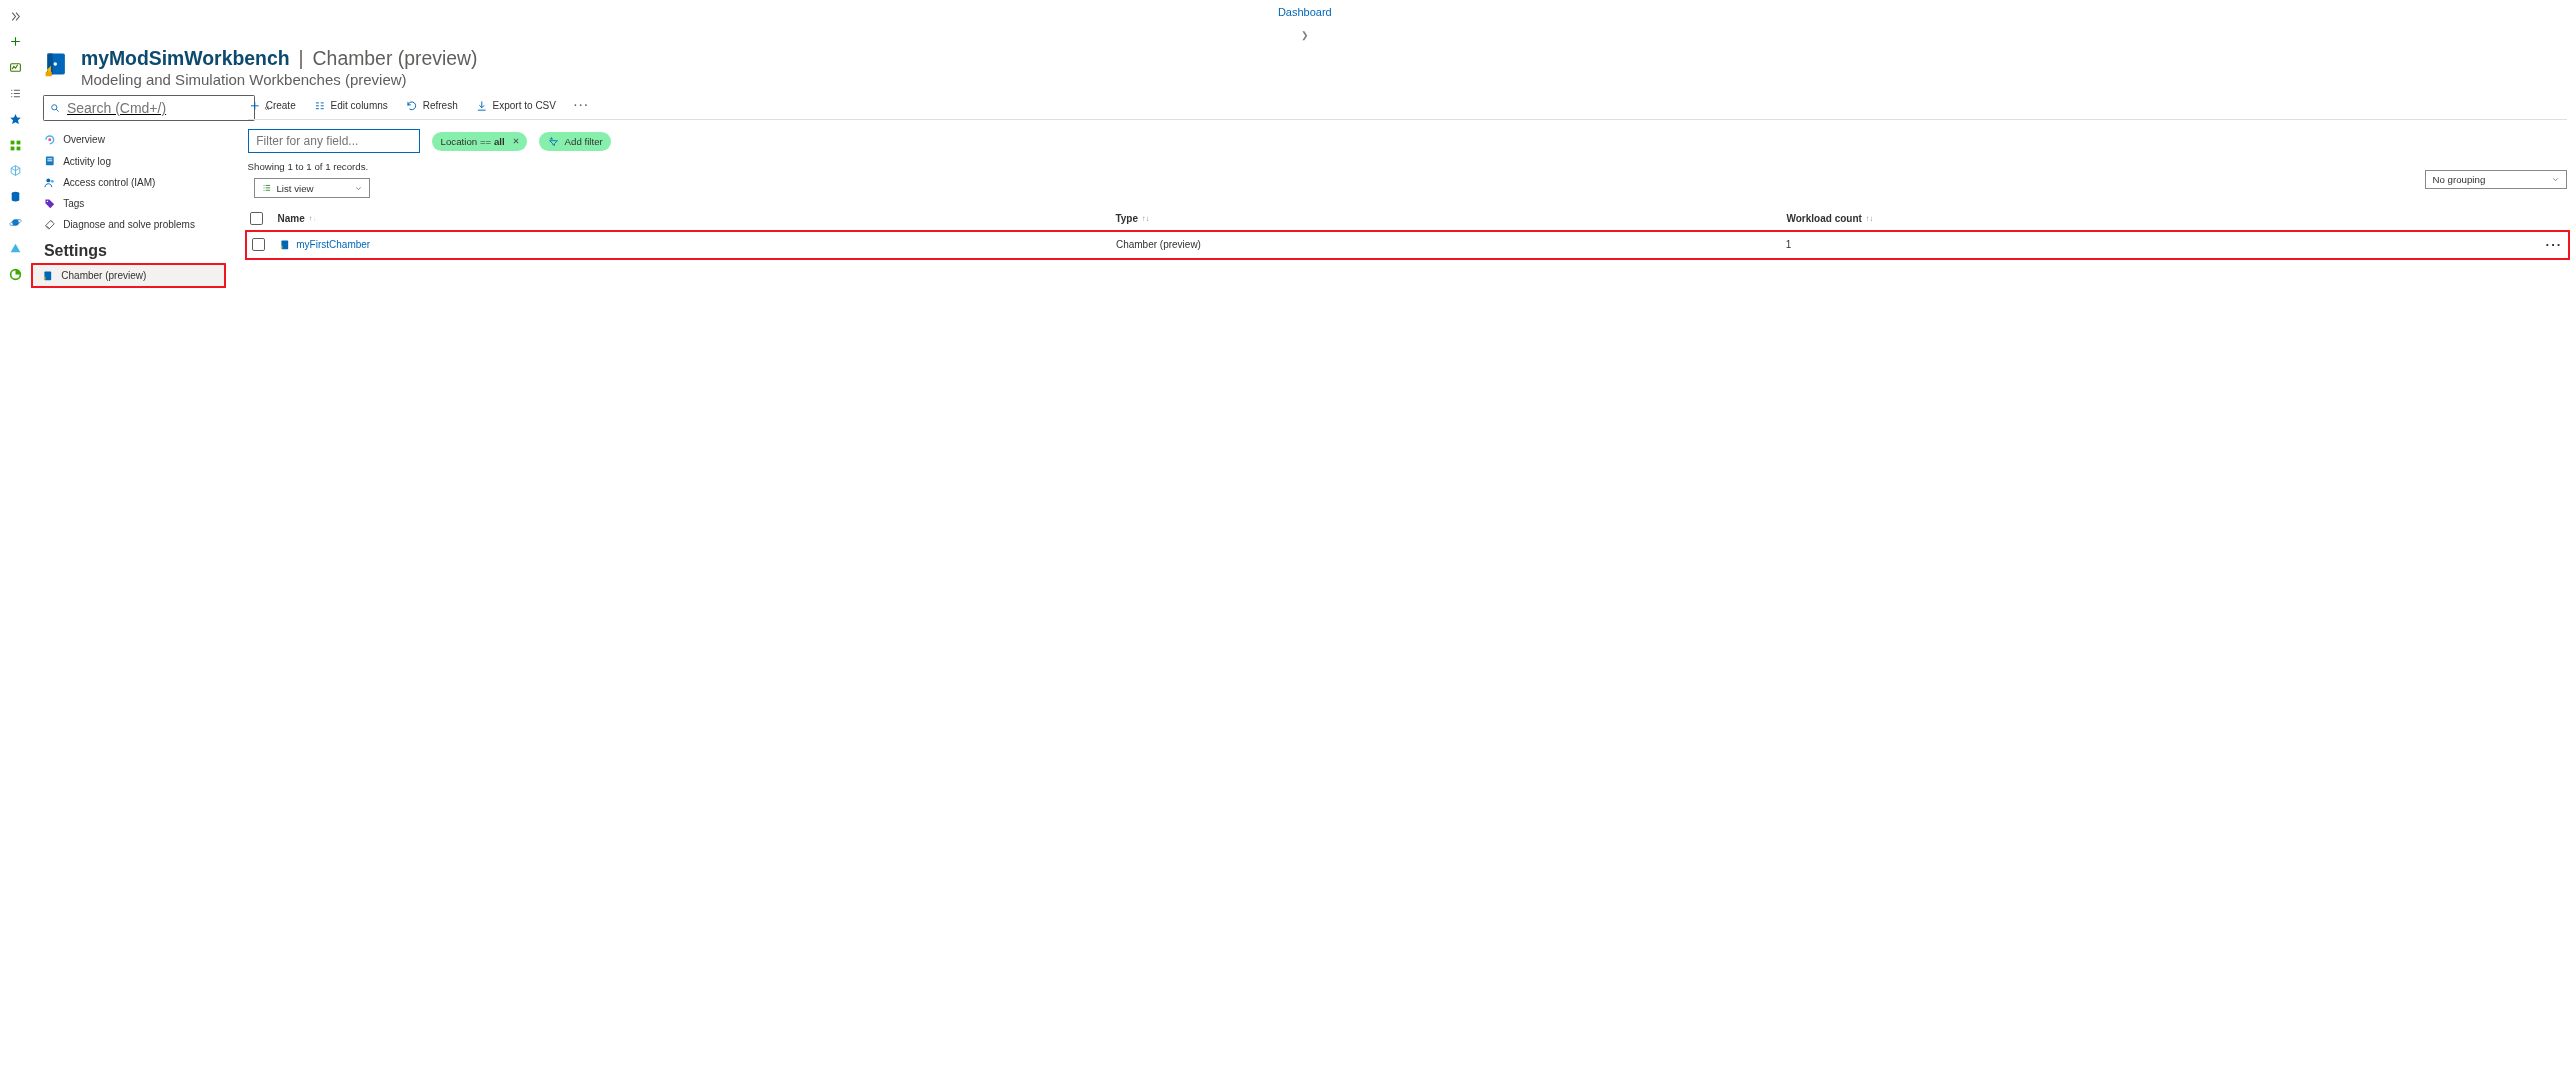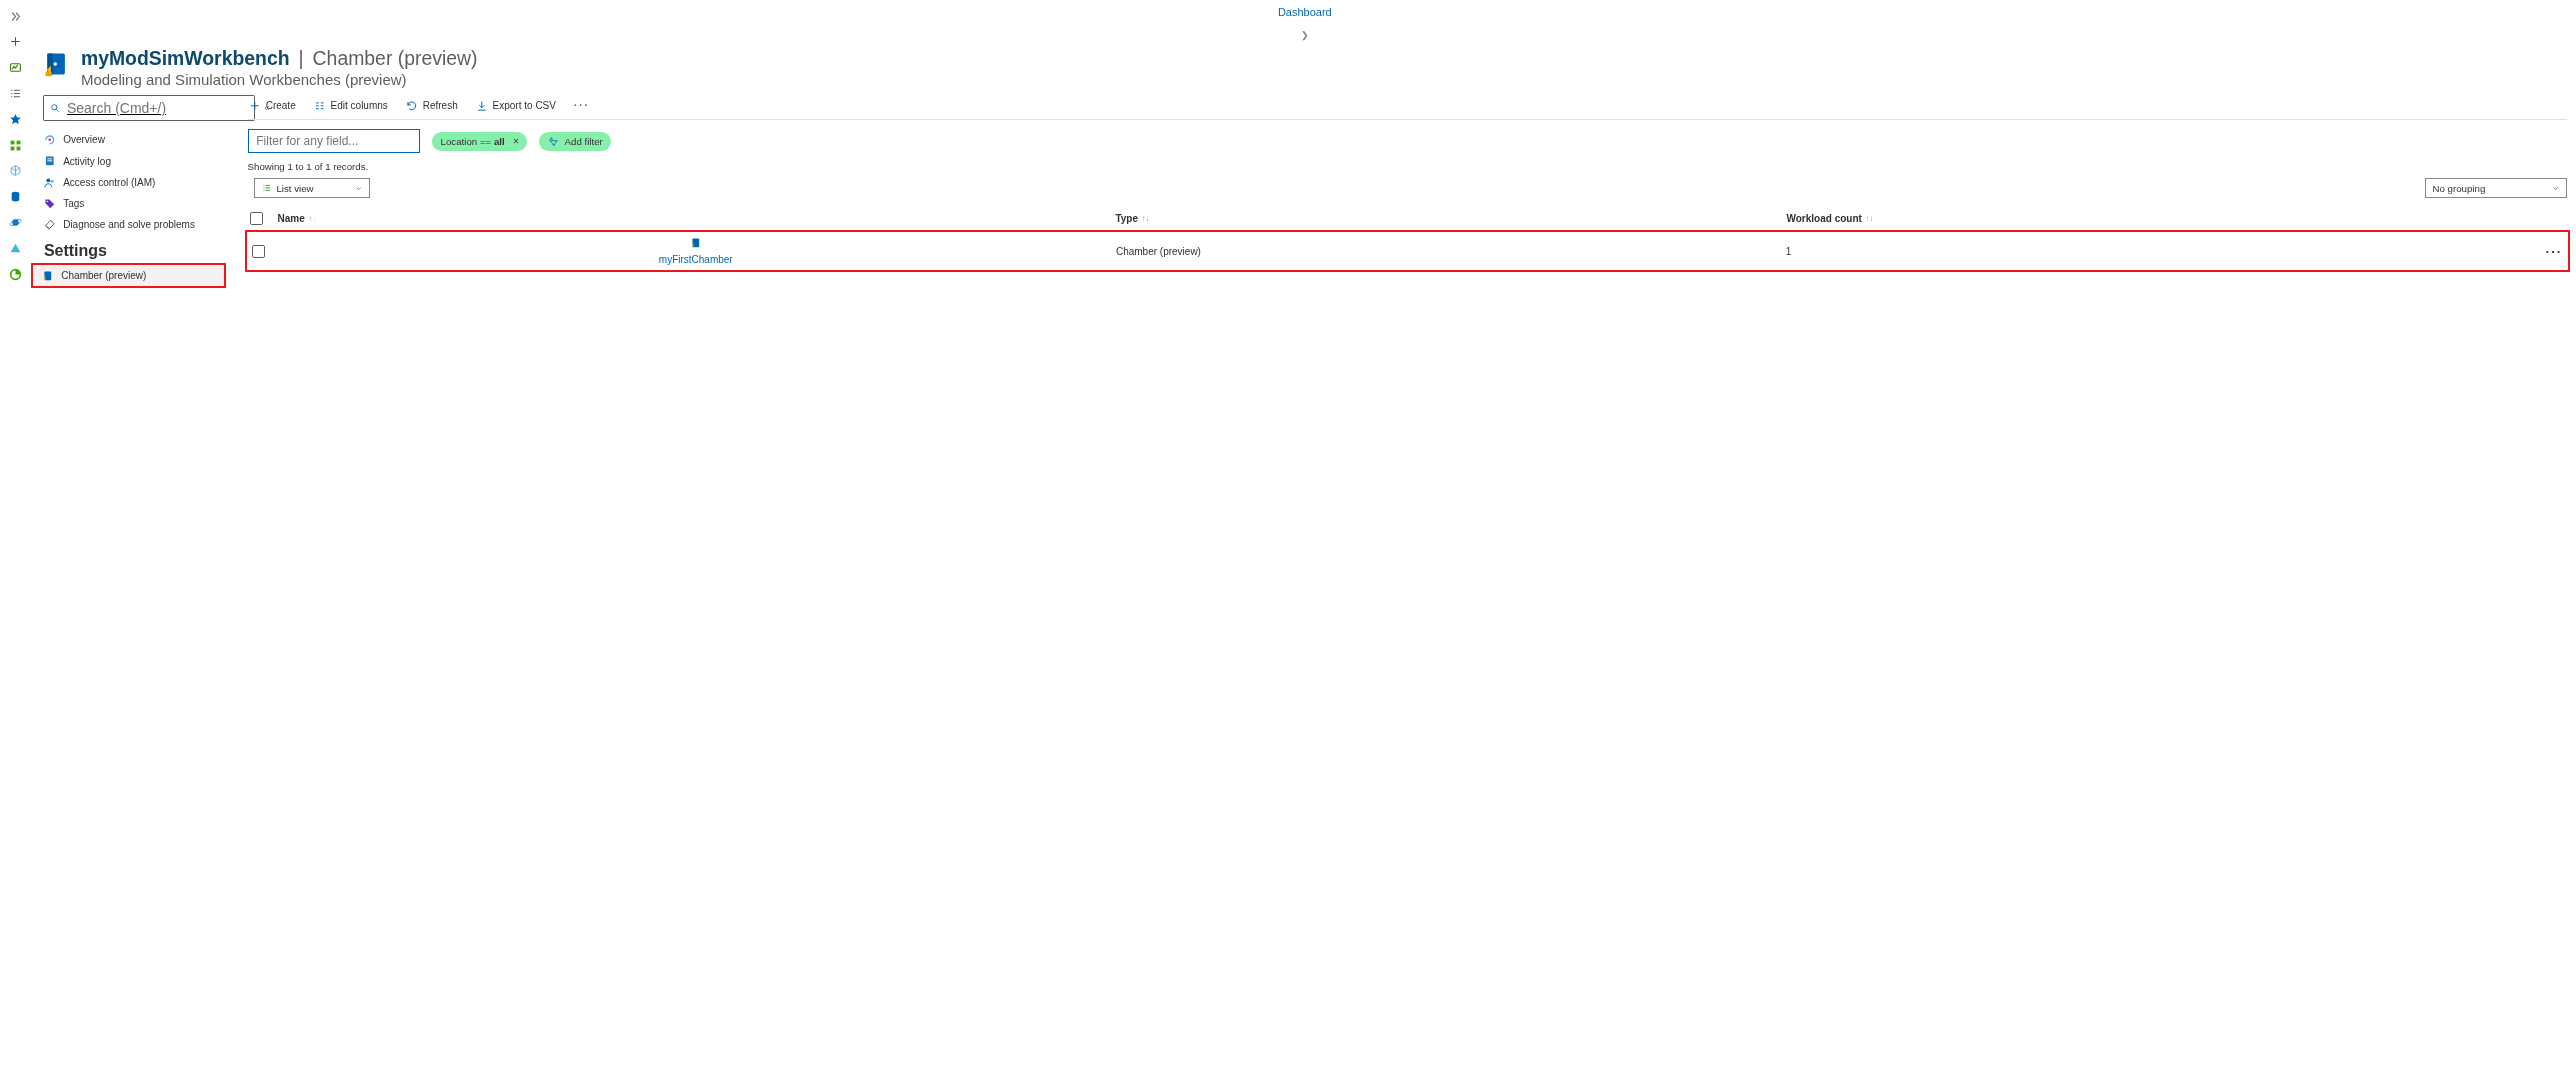--- a/index.html
+++ b/index.html
@@ -156,21 +156,21 @@
     .pill {
       background: #86efac; border-radius: 11.6px; padding: 3.9px 7.7px 3.9px 9px;
       display: flex; align-items: center; gap: 6.5px;
       font-size: 9.7px; color: #323130;
       cursor: pointer;
     }
     .pill b { font-weight: 700; }
     .pill .x { color: #424242; font-size: 8.4px; margin-left: 1.3px; }
 
     .result-bar {
-      display: flex; justify-content: space-between; align-items: flex-end;
+      display: flex; justify-content: space-between; align-items: center;
       padding: 1.3px 0 2.6px 0;
       gap: 13px;
       flex-wrap: wrap;
     }
     .result-text { font-size: 9.7px; color: #323130; }
     .lite-select {
       border: 0.6px solid #8a8886;
       padding: 3.2px 6.5px;
       display: flex; align-items: center; gap: 5.2px;
       font-size: 9.7px;
@@ -207,21 +207,21 @@
     }
     .trow {
       padding: 5.2px 0;
     }
     .trow.hl {
       border: 2.6px solid #ef1620;
       margin-left: -2.6px; margin-right: -2.6px;
       padding-left: 2.6px; padding-right: 2.6px;
       border-radius: 0.6px;
     }
-    .cell-name { display: flex; align-items: center; gap: 5.2px; flex-direction: column; }
+    .cell-name { display: flex; align-items: center; gap: 5.2px; }
     .cell-name a { color: #0067b8; text-decoration: none; font-size: 10px; }
     .row-icon { width: 11.6px; height: 11.6px; }
     .cell-plain { font-size: 10px; color: #323130; }
     .row-menu { font-size: 13px; font-weight: 800; letter-spacing: 1.3px; color: #323130; cursor:pointer; text-align:right; padding-right:2.6px;}
   </style>
 </head>
 <body>
 
 <div class="rail">
   <div class="rail-item" title="Expand">

